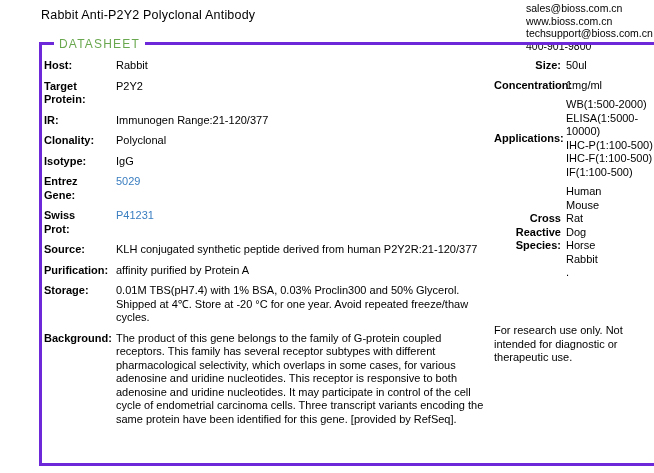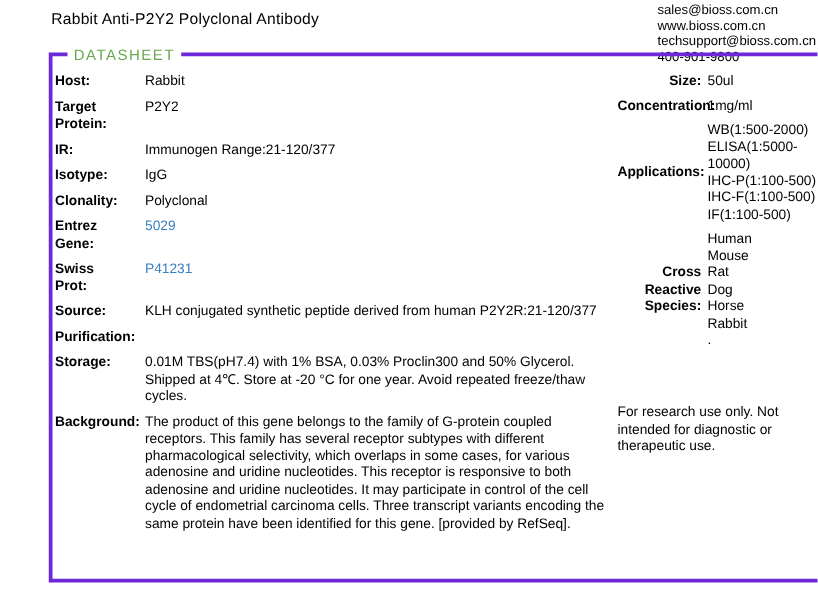--- a/index.html
+++ b/index.html
@@ -171,46 +171,47 @@
         <div class="lbl">Target Protein:</div>
         <div class="val">P2Y2</div>
       </div>
 
       <div class="row">
         <div class="lbl">IR:</div>
         <div class="val">Immunogen Range:21-120/377</div>
       </div>
 
       <div class="row">
+        <div class="lbl">Clonality:</div>
+        <div class="val">Polyclonal</div>
+      </div>
+
+      <div class="row">
         <div class="lbl">Isotype:</div>
         <div class="val">IgG</div>
       </div>
 
       <div class="row">
-        <div class="lbl">Clonality:</div>
-        <div class="val">Polyclonal</div>
-      </div>
-
-      <div class="row">
         <div class="lbl">Entrez Gene:</div>
         <div class="val link">5029</div>
       </div>
 
       <div class="row">
         <div class="lbl">Swiss Prot:</div>
         <div class="val link">P41231</div>
       </div>
 
       <div class="row">
         <div class="lbl">Source:</div>
         <div class="val">KLH conjugated synthetic peptide derived from human P2Y2R:21-120/377</div>
       </div>
 
       <div class="row">
         <div class="lbl">Purification:</div>
+        <div class="val">affinity purified by Protein A</div>
       </div>
 
       <div class="row">
         <div class="lbl">Storage:</div>
         <div class="val">0.01M TBS(pH7.4) with 1% BSA, 0.03% Proclin300 and 50% Glycerol. Shipped at 4℃. Store at -20 °C for one year. Avoid repeated freeze/thaw cycles.</div>
       </div>
 
       <div class="row bg">
         <div class="lbl">Background:</div>
         <div class="val">The product of this gene belongs to the family of G-protein coupled receptors. This family has several receptor subtypes with different pharmacological selectivity, which overlaps in some cases, for various adenosine and uridine nucleotides. This receptor is responsive to both adenosine and uridine nucleotides. It may participate in control of the cell cycle of endometrial carcinoma cells. Three transcript variants encoding the same protein have been identified for this gene. [provided by RefSeq].</div>

